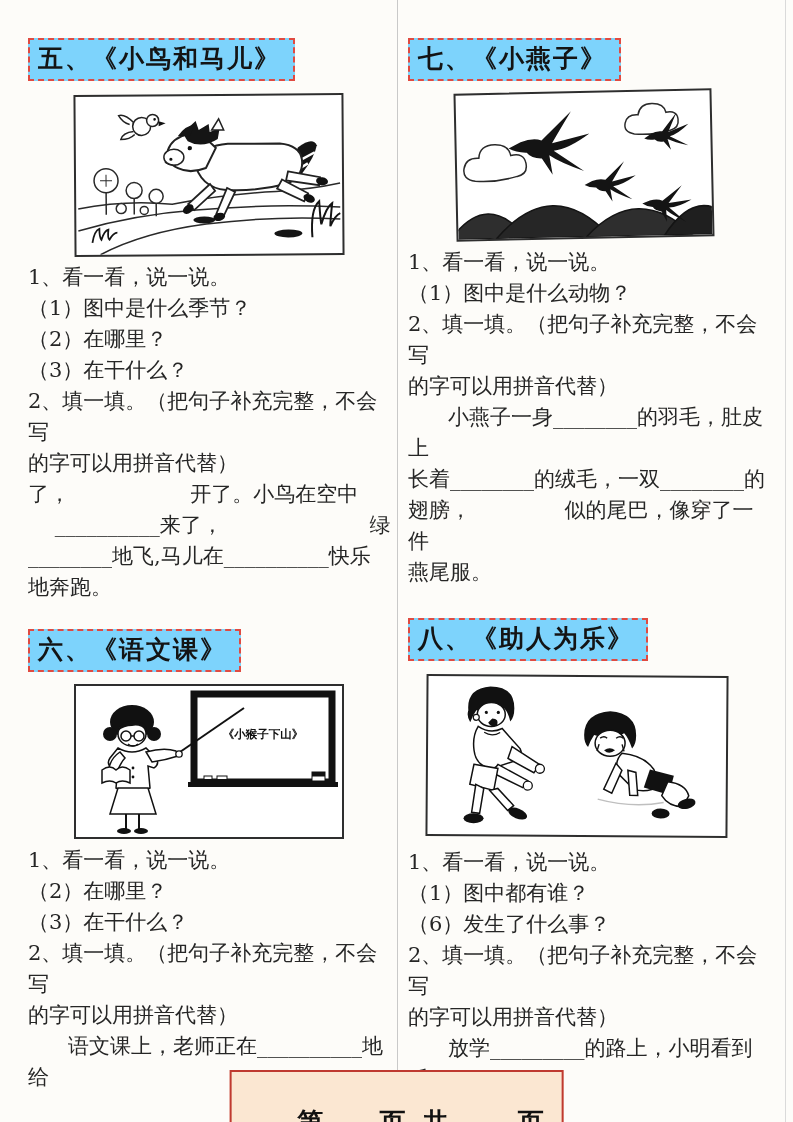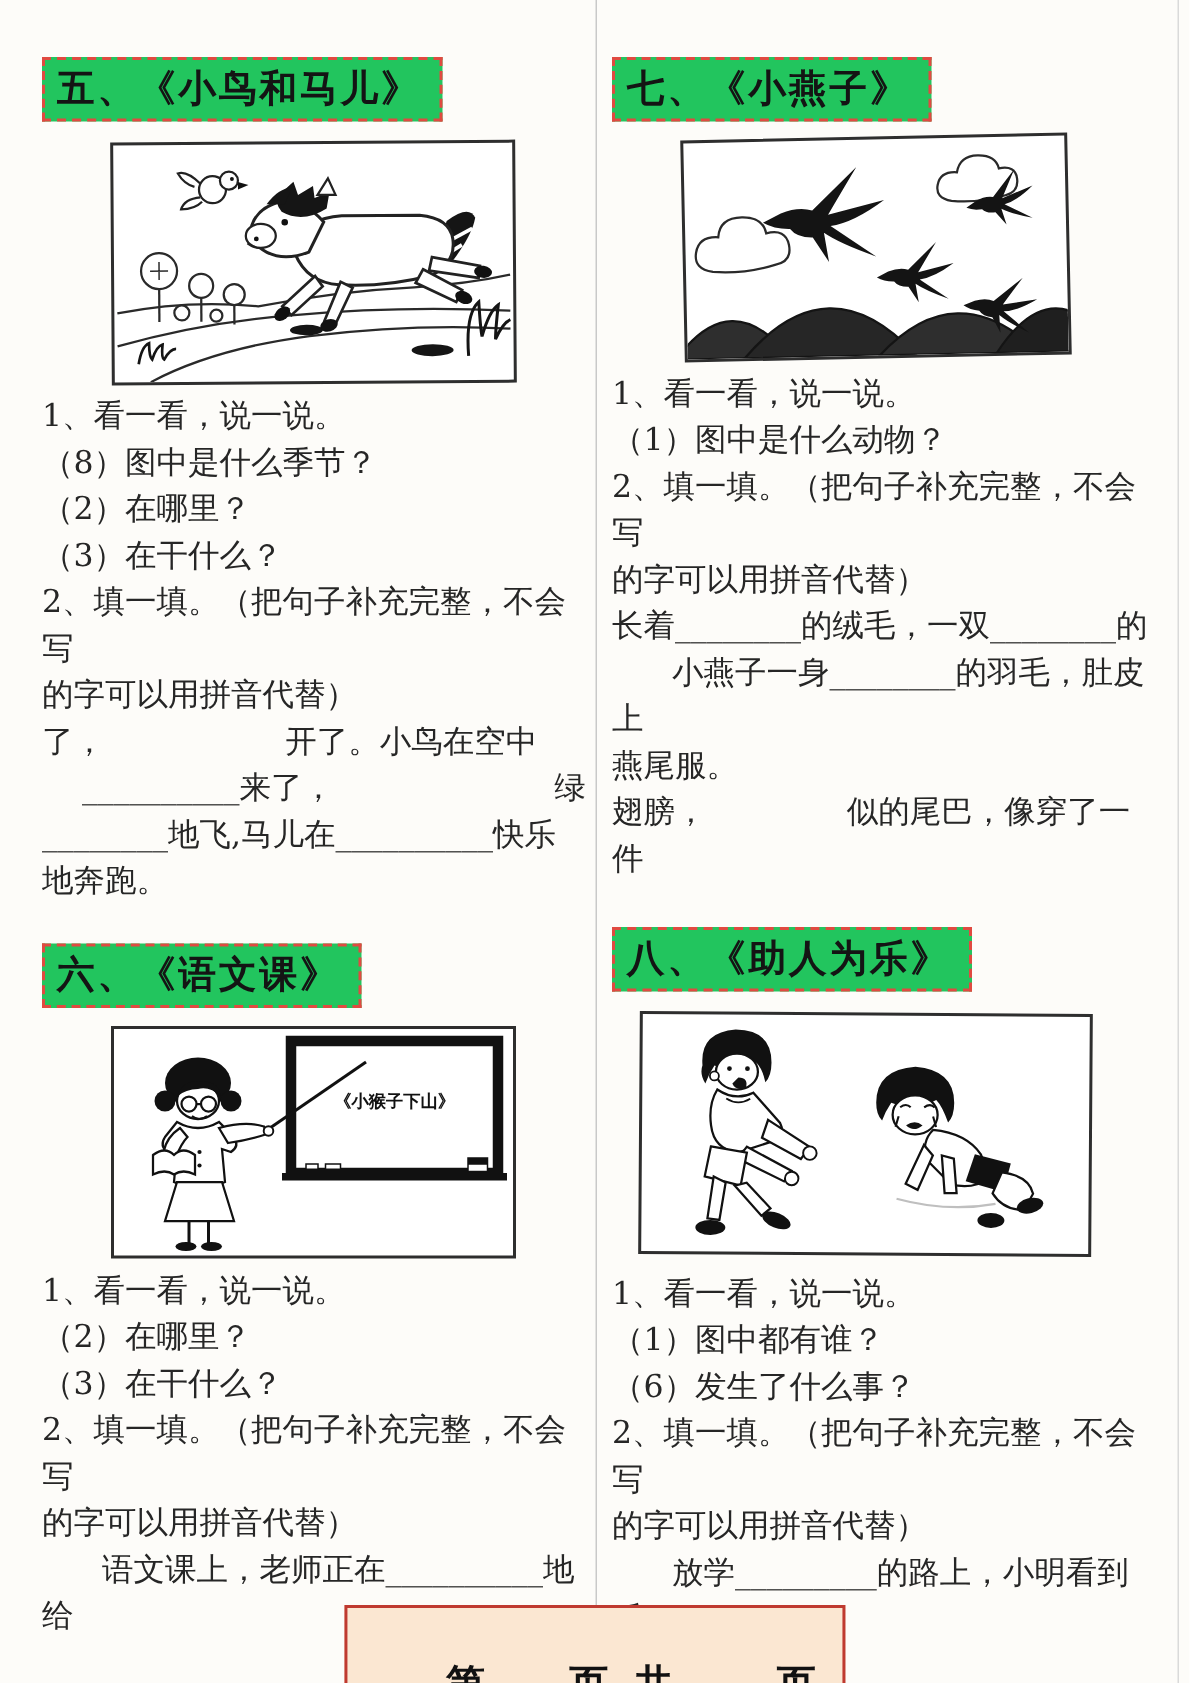--- a/index.html
+++ b/index.html
@@ -7,21 +7,21 @@
     position:relative;width:793px;height:1122px;background:#fdfcf9;
     font-family:"DejaVu Serif", serif;color:#222;overflow:hidden;
   }
   .divider{position:absolute;left:397px;top:0;width:1px;height:1070px;background:#c9c9c9;}
   .page-edge{position:absolute;left:785px;top:0;width:1px;height:1122px;background:#dadada;}
   .col{position:absolute;top:38px;width:364px;}
   .col-left{left:28px;}
   .col-right{left:408px;}
   section{display:block;}
   .title-box{
-    display:inline-block;background:#22c55e;border:2px dashed #e04a41;
+    display:inline-block;background:#7dd3fc;border:2px dashed #e04a41;
     padding:2px 12px 4px 8px;font-size:25px;font-weight:bold;letter-spacing:2px;color:#141414;
   }
   .figure{
     background:#ffffff;border:2px solid #2e2e2e;overflow:hidden;line-height:0;
   }
   .fig-five{width:266px;height:158px;margin:13px 0 6px 46px;transform:rotate(-0.4deg);}
   .fig-six{width:266px;height:151px;margin:12px 12px 6px 46px;}
   .fig-seven{width:254px;height:144px;margin:10px 0 8px 47px;transform:rotate(-1.2deg);}
   .fig-eight{width:298px;height:158px;margin:14px 0 10px 18px;transform:rotate(0.4deg);}
   .lines div{
@@ -99,21 +99,21 @@
             <ellipse cx="143" cy="121" rx="6" ry="4" fill="#111111" transform="rotate(-15 143 121)"></ellipse>
             <path d="M206 84 L232 98 L228 106 L201 93 Z" fill="#ffffff" stroke="#222222" stroke-width="1.8"></path>
             <ellipse cx="233" cy="103" rx="6" ry="4" fill="#111111" transform="rotate(25 233 103)"></ellipse>
             <path d="M212 76 L244 82 L243 90 L210 85 Z" fill="#ffffff" stroke="#222222" stroke-width="1.8"></path>
             <ellipse cx="246" cy="86" rx="6" ry="4" fill="#111111" transform="rotate(8 246 86)"></ellipse>
           </g>
         </svg>
       </div>
       <div class="lines">
         <div>1、看一看，说一说。</div>
-        <div>（8）图中是什么季节？</div>
+        <div>（1）图中是什么季节？</div>
         <div>（2）在哪里？</div>
         <div>（3）在干什么？</div>
         <div>2、填一填。（把句子补充完整，不会写</div>
         <div>的字可以用拼音代替）</div>
         <div>了，                  开了。小鸟在空中</div>
         <div>    __________来了，                      绿</div>
         <div>________地飞,马儿在__________快乐</div>
         <div>地奔跑。</div>
       </div>
     </section>
@@ -193,24 +193,24 @@
             <path transform="translate(208 44) scale(0.85) rotate(-8)" d="M-24 0 L-16 -4 Q-8 -7 -2 -5 L18 -24 Q8 -8 5 -3 L30 -9 Q16 1 6 2 L26 16 Q10 10 3 5 L5 18 L-2 7 Q-9 7 -12 3 Q-19 3 -24 0 Z"></path>
             <path transform="translate(206 114) scale(0.9) rotate(6)" d="M-24 0 L-16 -4 Q-8 -7 -2 -5 L18 -24 Q8 -8 5 -3 L30 -9 Q16 1 6 2 L26 16 Q10 10 3 5 L5 18 L-2 7 Q-9 7 -12 3 Q-19 3 -24 0 Z"></path>
           </g>
         </svg>
       </div>
       <div class="lines">
         <div>1、看一看，说一说。</div>
         <div>（1）图中是什么动物？</div>
         <div>2、填一填。（把句子补充完整，不会写</div>
         <div>的字可以用拼音代替）</div>
+        <div>      小燕子一身________的羽毛，肚皮上</div>
         <div>长着________的绒毛，一双________的</div>
-        <div>      小燕子一身________的羽毛，肚皮上</div>
+        <div>翅膀，              似的尾巴，像穿了一件</div>
         <div>燕尾服。</div>
-        <div>翅膀，              似的尾巴，像穿了一件</div>
       </div>
     </section>
 
     <section class="sec-eight">
       <div class="title-box">
         <span>八、《助人为乐》</span>
       </div>
       <div class="figure fig-eight">
         <svg viewBox="0 0 298 158" width="298" height="158">
           <g>

